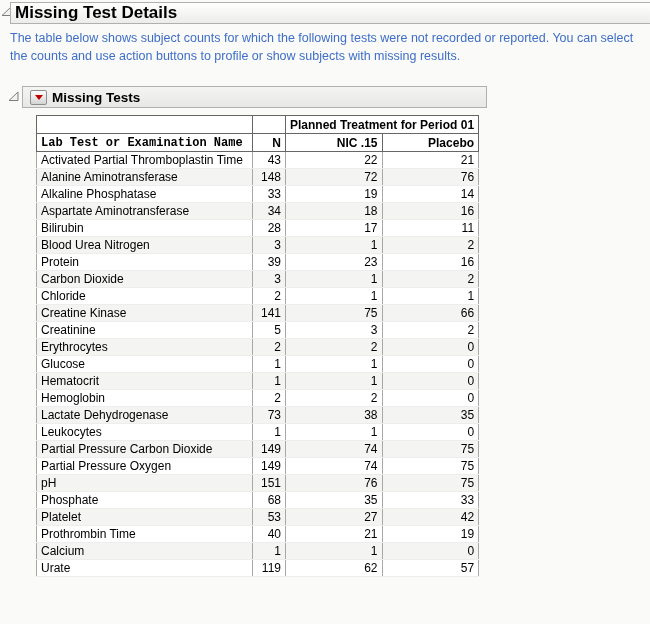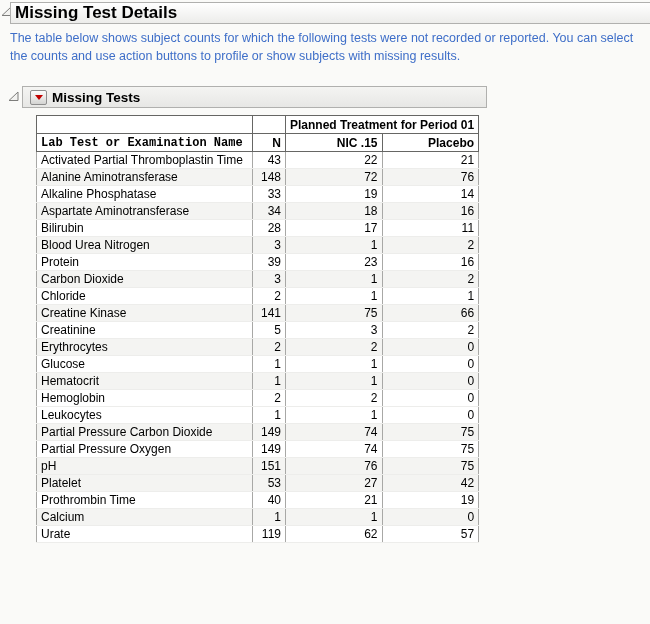--- a/index.html
+++ b/index.html
@@ -226,20 +226,26 @@
         <td class="num">1</td>
         <td class="num">1</td>
         <td class="num">0</td>
       </tr>
       <tr>
         <td class="name">Hemoglobin</td>
         <td class="num">2</td>
         <td class="num">2</td>
         <td class="num">0</td>
       </tr>
+      <tr class="stripe">
+        <td class="name">Lactate Dehydrogenase</td>
+        <td class="num">73</td>
+        <td class="num">38</td>
+        <td class="num">35</td>
+      </tr>
       <tr>
         <td class="name">Leukocytes</td>
         <td class="num">1</td>
         <td class="num">1</td>
         <td class="num">0</td>
       </tr>
       <tr class="stripe">
         <td class="name">Partial Pressure Carbon Dioxide</td>
         <td class="num">149</td>
         <td class="num">74</td>
@@ -249,20 +255,26 @@
         <td class="name">Partial Pressure Oxygen</td>
         <td class="num">149</td>
         <td class="num">74</td>
         <td class="num">75</td>
       </tr>
       <tr class="stripe">
         <td class="name">pH</td>
         <td class="num">151</td>
         <td class="num">76</td>
         <td class="num">75</td>
+      </tr>
+      <tr>
+        <td class="name">Phosphate</td>
+        <td class="num">68</td>
+        <td class="num">35</td>
+        <td class="num">33</td>
       </tr>
       <tr class="stripe">
         <td class="name">Platelet</td>
         <td class="num">53</td>
         <td class="num">27</td>
         <td class="num">42</td>
       </tr>
       <tr>
         <td class="name">Prothrombin Time</td>
         <td class="num">40</td>

